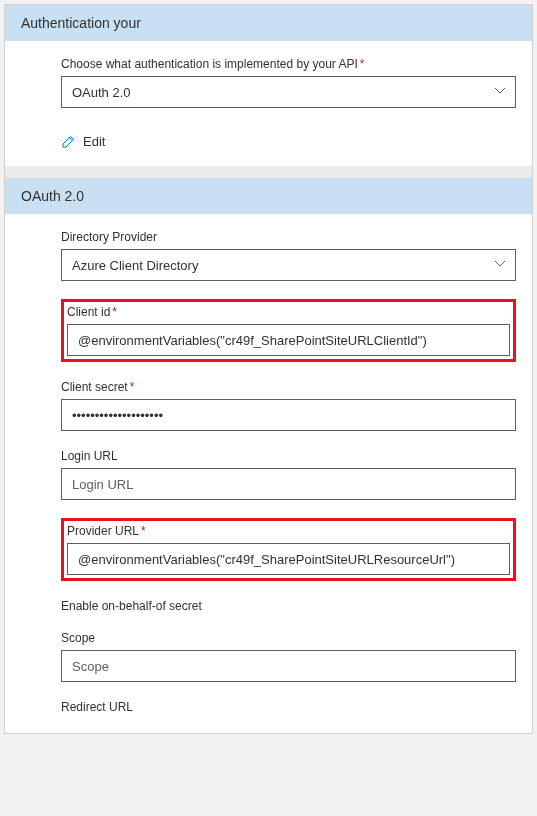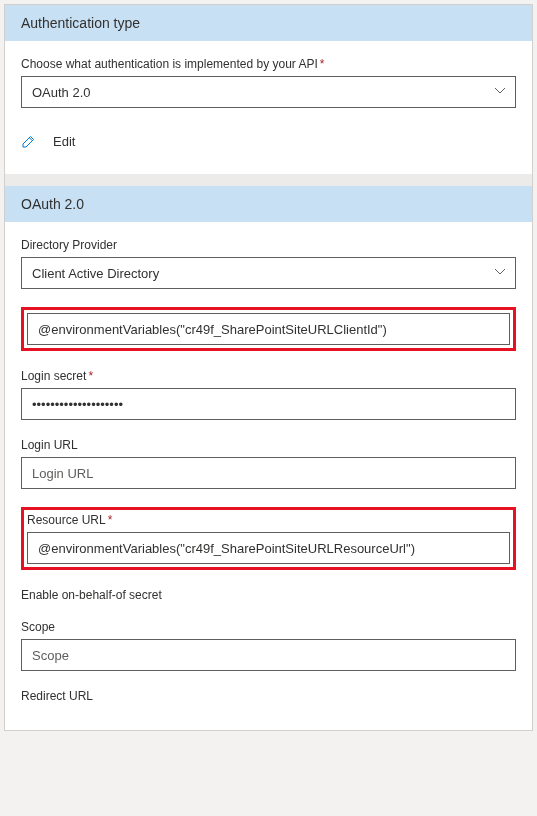--- a/index.html
+++ b/index.html
@@ -17,21 +17,21 @@
   }
   .section { background: #fff; margin-bottom: 12px; }
   .section:last-child { margin-bottom: 0; }
   .section-header {
     background: #c7e0f4;
     padding: 10px 16px;
     font-size: 14px;
     font-weight: 400;
     color: #323130;
   }
-  .section-body { padding: 16px 16px 22px 16px; }
+  .section-body { padding: 16px 16px 14px 16px; margin-left: 40px; }
   .field { margin-bottom: 18px; }
   .field:last-child { margin-bottom: 0; }
   .field-label {
     font-size: 12px;
     color: #323130;
     margin-bottom: 5px;
     display: block;
   }
   .req { color: #a4262c; margin-left: 2px; }
   .control {
@@ -60,35 +60,35 @@
   .select-wrap { position: relative; }
   .highlight-box {
     border: 3px solid #e61123;
     padding: 3px;
     margin-bottom: 18px;
   }
   .highlight-box .field { margin-bottom: 0; }
   .edit-link {
     display: inline-flex;
     align-items: flex-end;
-    gap: 18px;
+    gap: 8px;
     margin-top: 8px;
     font-size: 13px;
     color: #323130;
     cursor: pointer;
   }
   .edit-link svg, .copy-btn svg { display: block; }
 </style>
 </head>
 <body>
 
 <div class="page">
 
   <div class="section">
-    <div class="section-header">Authentication type</div>
+    <div class="section-header">Authentication your</div>
     <div class="section-body">
       <div class="field">
         <label class="field-label">
           <span>Choose what authentication is implemented by your API</span><span class="req">*</span>
         </label>
         <div class="select-wrap">
           <div class="control">
             <span>OAuth 2.0</span>
           </div>
           <span class="select-chevron">
@@ -110,53 +110,56 @@
   </div>
 
   <div class="section">
     <div class="section-header">OAuth 2.0</div>
     <div class="section-body">
 
       <div class="field">
         <label class="field-label">Directory Provider</label>
         <div class="select-wrap">
           <div class="control">
-            <span>Client Active Directory</span>
+            <span>Azure Client Directory</span>
           </div>
           <span class="select-chevron">
             <svg width="12" height="12" viewBox="0 0 12 12">
                 <path d="M1 3.5 L6 8.5 L11 3.5" fill="none" stroke="currentColor" stroke-width="1"></path>
               </svg>
           </span>
         </div>
       </div>
 
       <div class="highlight-box">
         <div class="field">
+          <label class="field-label">
+            <span>Client id</span><span class="req">*</span>
+          </label>
           <input class="control" type="text" value="@environmentVariables(&quot;cr49f_SharePointSiteURLClientId&quot;)" style="">
         </div>
       </div>
 
       <div class="field">
         <label class="field-label">
-          <span>Login secret</span><span class="req">*</span>
+          <span>Client secret</span><span class="req">*</span>
         </label>
         <input class="control" type="text" value="••••••••••••••••••••" style="">
       </div>
 
       <div class="field">
         <label class="field-label">Login URL</label>
         <input class="control" type="text" placeholder="Login URL" style="">
       </div>
 
 
       <div class="highlight-box">
         <div class="field">
           <label class="field-label">
-            <span>Resource URL</span><span class="req">*</span>
+            <span>Provider URL</span><span class="req">*</span>
           </label>
           <input class="control" type="text" value="@environmentVariables(&quot;cr49f_SharePointSiteURLResourceUrl&quot;)" style="">
         </div>
       </div>
 
       <div class="field">
         <label class="field-label">Enable on-behalf-of secret</label>
       </div>
 
       <div class="field">

